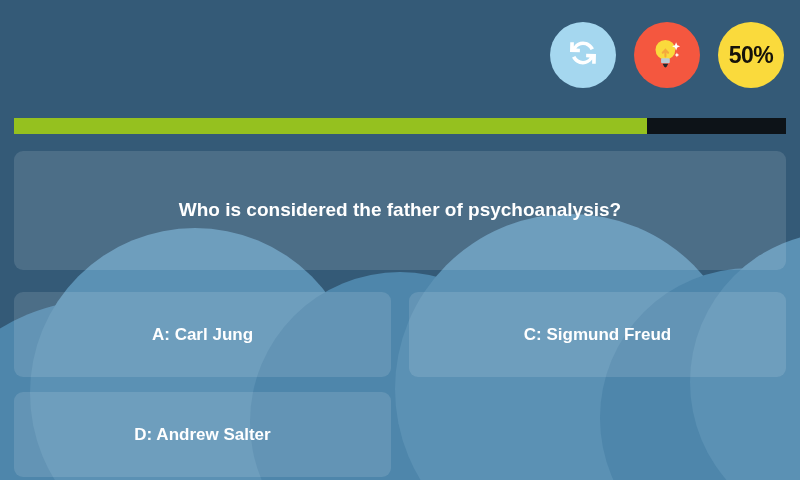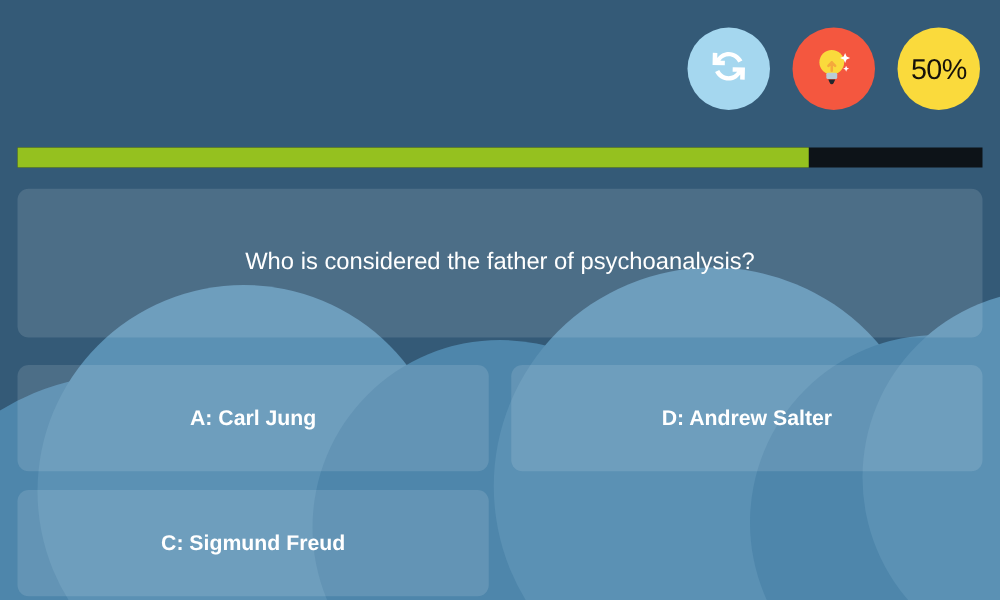--- a/index.html
+++ b/index.html
@@ -52,21 +52,21 @@
     display: flex;
     align-items: center;
     justify-content: center;
     cursor: pointer;
   }
   .lifeline.refresh { background: #a5d7ef; }
   .lifeline.hint    { background: #f4573f; }
   .lifeline.fifty   { background: #fada3c; }
   .fifty-label {
     font-size: 23px;
-    font-weight: normal;
+    font-weight: bold;
     color: #16120a;
     letter-spacing: -0.5px;
     line-height: 1;
   }
 
   
   .progress-track {
     position: absolute;
     left: 14px;
     top: 118px;
@@ -89,21 +89,21 @@
     border-radius: 9px;
     background: rgba(255,255,255,0.12);
     display: flex;
     align-items: center;
     justify-content: center;
     box-sizing: border-box;
     padding: 0 24px;
   }
   .question-text {
     font-size: 19px;
-    font-weight: normal;
+    font-weight: bold;
     color: #ffffff;
     text-align: center;
     line-height: 1.3;
   }
 
   .answers {
     position: absolute;
     left: 14px;
     top: 292px;
     width: 772px;
@@ -181,20 +181,20 @@
 
   <div class="question-card">
     <div class="question-text">Who is considered the father of psychoanalysis?</div>
   </div>
 
   <div class="answers">
     <div class="answer-card">
       <span class="answer-text">A: Carl Jung</span>
     </div>
     <div class="answer-card">
+      <span class="answer-text">C: Sigmund Freud</span>
+    </div>
+    <div class="answer-card">
       <span class="answer-text">D: Andrew Salter</span>
     </div>
-    <div class="answer-card">
-      <span class="answer-text">C: Sigmund Freud</span>
-    </div>
   </div>
 
 </div>
 
 </body></html>

